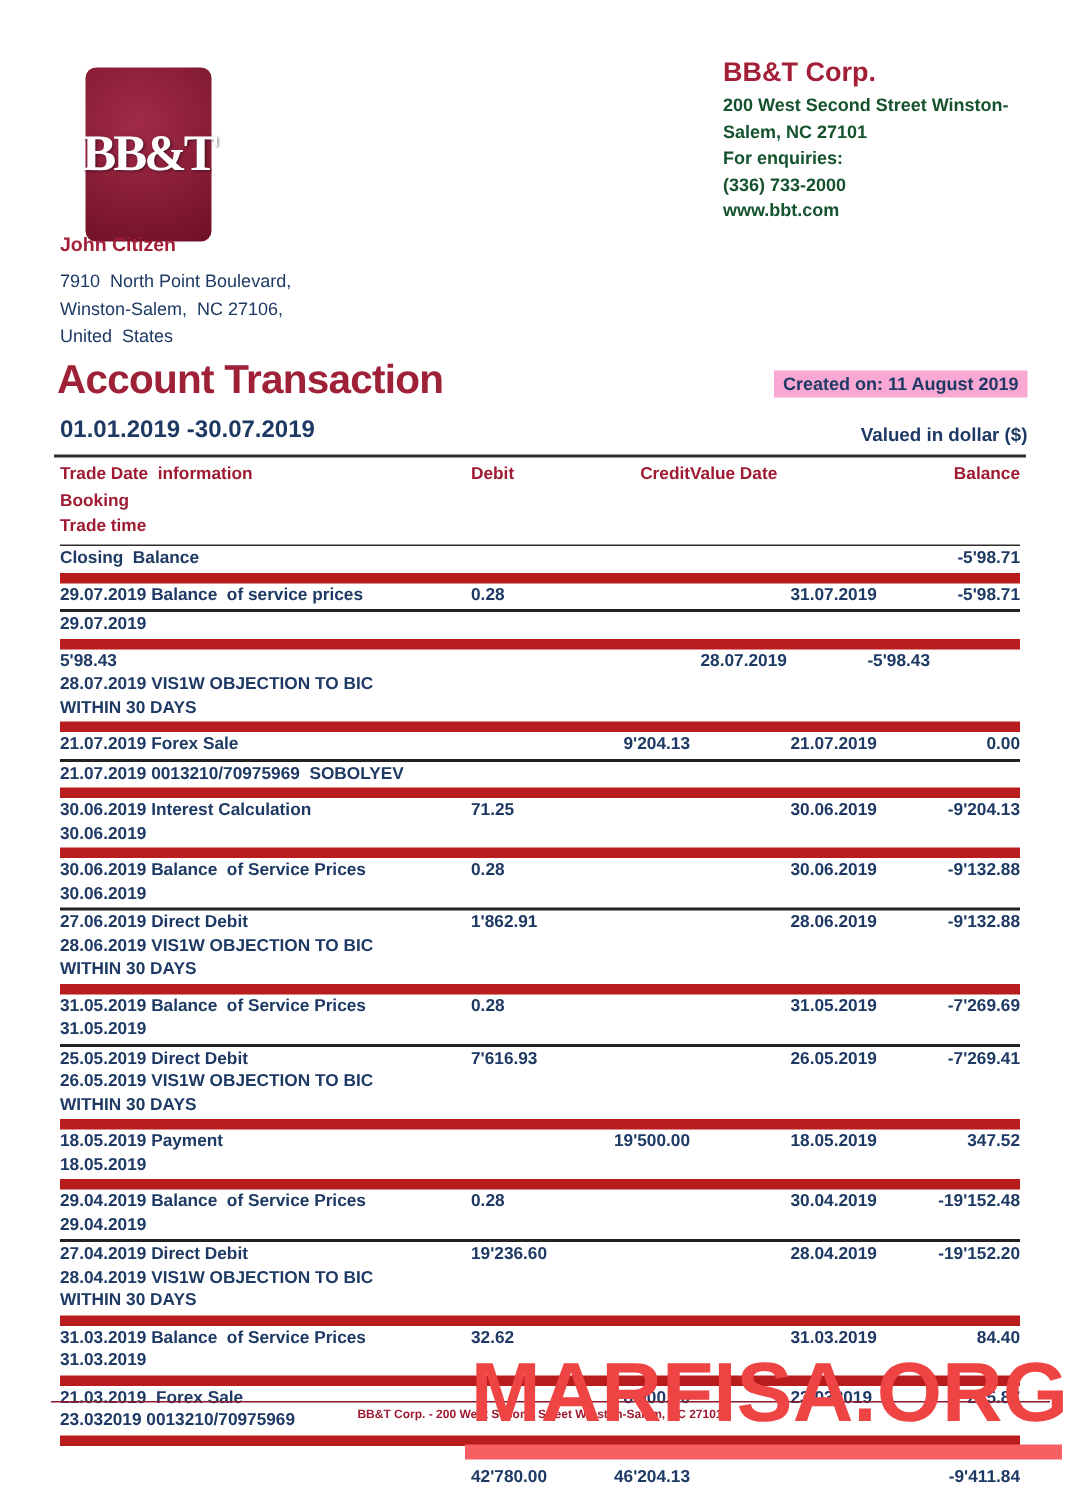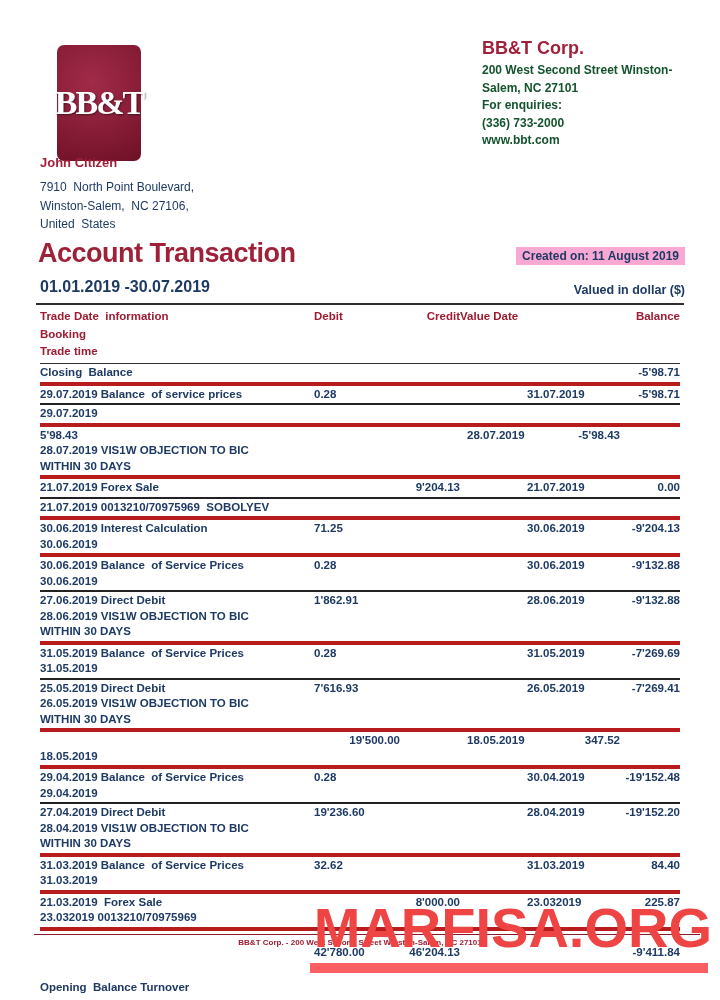--- a/index.html
+++ b/index.html
@@ -32,21 +32,21 @@
           border-top:2px solid #2e2e2e;font-size:11.5px;font-weight:600;}
   .trow{display:grid;grid-template-columns:274px 86px 60px 160px 1fr;padding:1px 0;line-height:13.5px;}
   .c-info{white-space:pre;}
   .c-credit{text-align:right;}
   .c-vd{padding-left:67px;}
   .c-bal{text-align:right;}
   .tsub{padding:1px 0;line-height:13.5px;white-space:pre;}
   .thead{border-bottom:1px solid #2e2e2e;padding:2px 0 3px 0;color:#9e1b32;}
   .thead .trow{line-height:15px;}
   .thead .hline{line-height:15px;padding:1px 0;}
-  .t-group{border-bottom:4px solid #b91c1c;padding:1px 0;}
+  .t-group{border-bottom:7px solid #b91c1c;padding:1px 0;}
   .t-group.rule-thick{border-bottom:2.5px solid #222222;}
   .totals{margin-top:13px;font-weight:bold;}
   .totals .trow{line-height:15px;}
   .totals .c-info{line-height:17px;}
 
   
   .footer-rule{position:absolute;left:34px;top:934px;width:666px;height:1px;background:#8c1a2e;}
   .footer-text{position:absolute;left:120px;top:938px;width:480px;text-align:center;
                font-size:8px;font-weight:bold;color:#9e1b32;}
   .watermark{position:absolute;right:8px;top:900px;font-size:56px;font-weight:bold;
@@ -187,20 +187,21 @@
             <div>7'616.93</div>
             <div class="c-credit"></div>
             <div class="c-vd">26.05.2019</div>
             <div class="c-bal">-7'269.41</div>
           </div>
           <div class="tsub">26.05.2019 VIS1W OBJECTION TO BIC</div>
           <div class="tsub">WITHIN 30 DAYS</div>
         </div>
         <div class="t-group rule-thin">
           <div class="trow">
+            <div class="c-info">18.05.2019 Payment</div>
             <div></div>
             <div class="c-credit">19'500.00</div>
             <div class="c-vd">18.05.2019</div>
             <div class="c-bal">347.52</div>
           </div>
           <div class="tsub">18.05.2019</div>
         </div>
         <div class="t-group rule-thick">
           <div class="trow">
             <div class="c-info">29.04.2019 Balance  of Service Prices</div>

